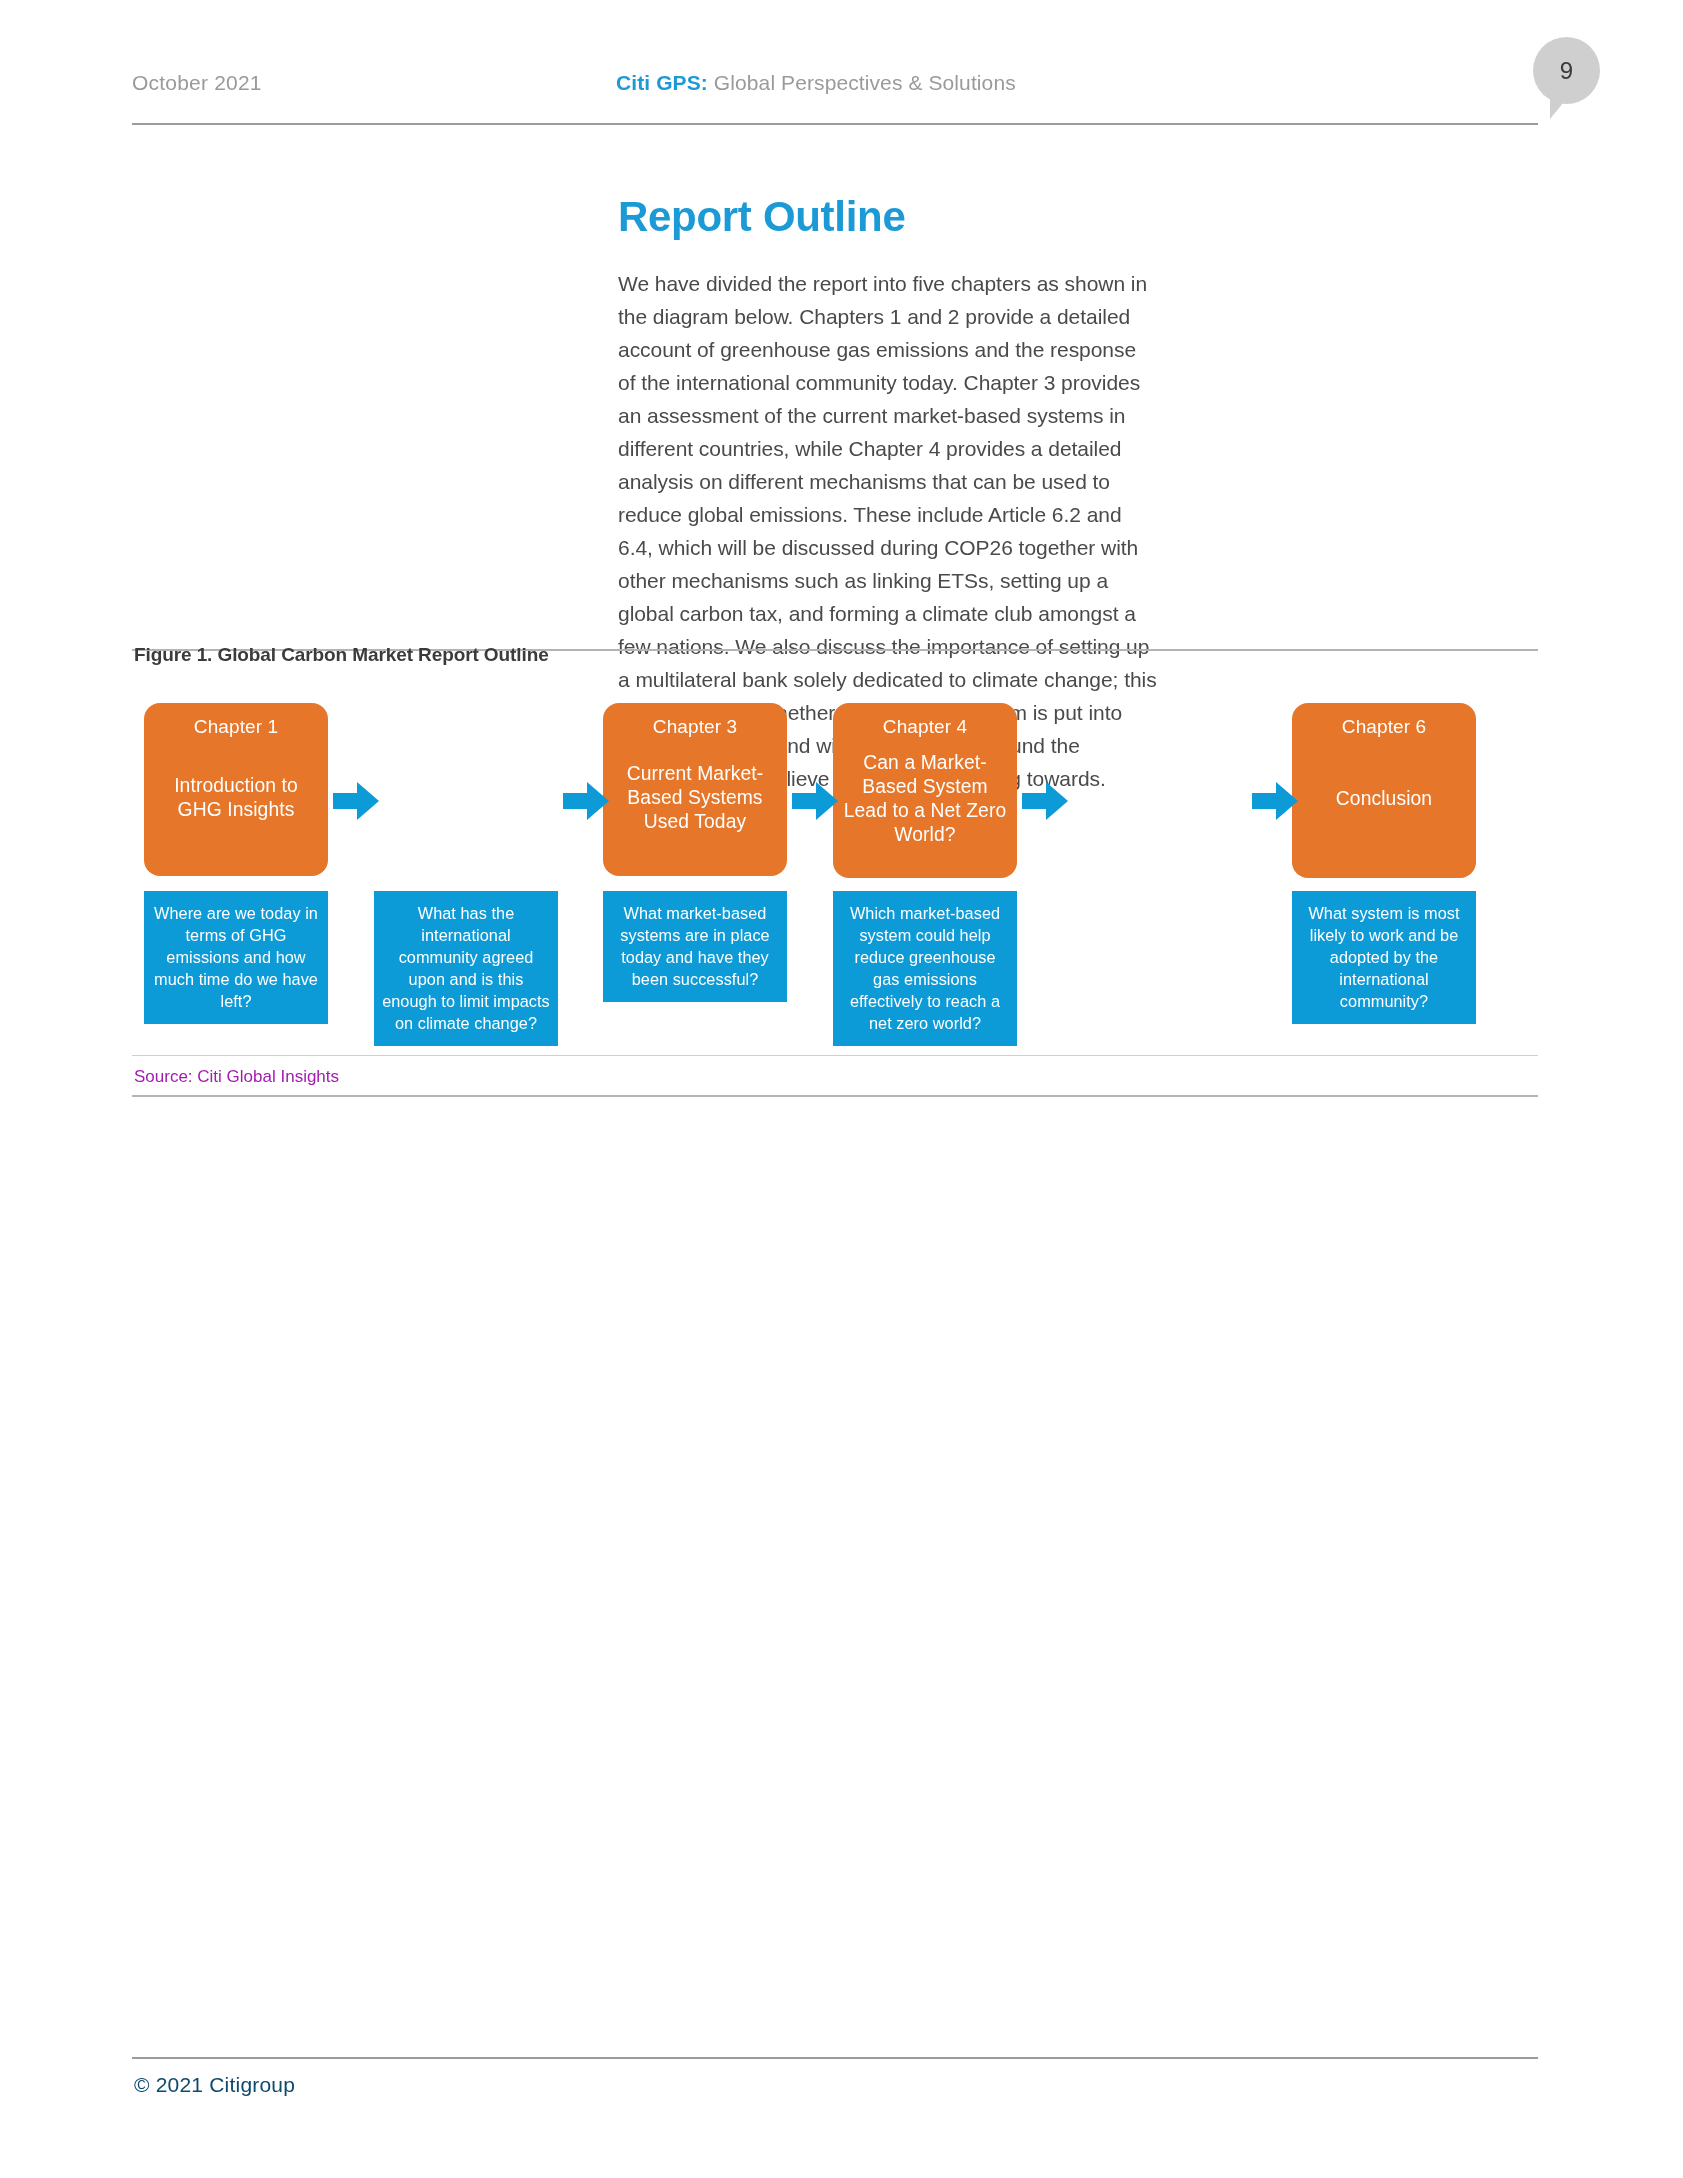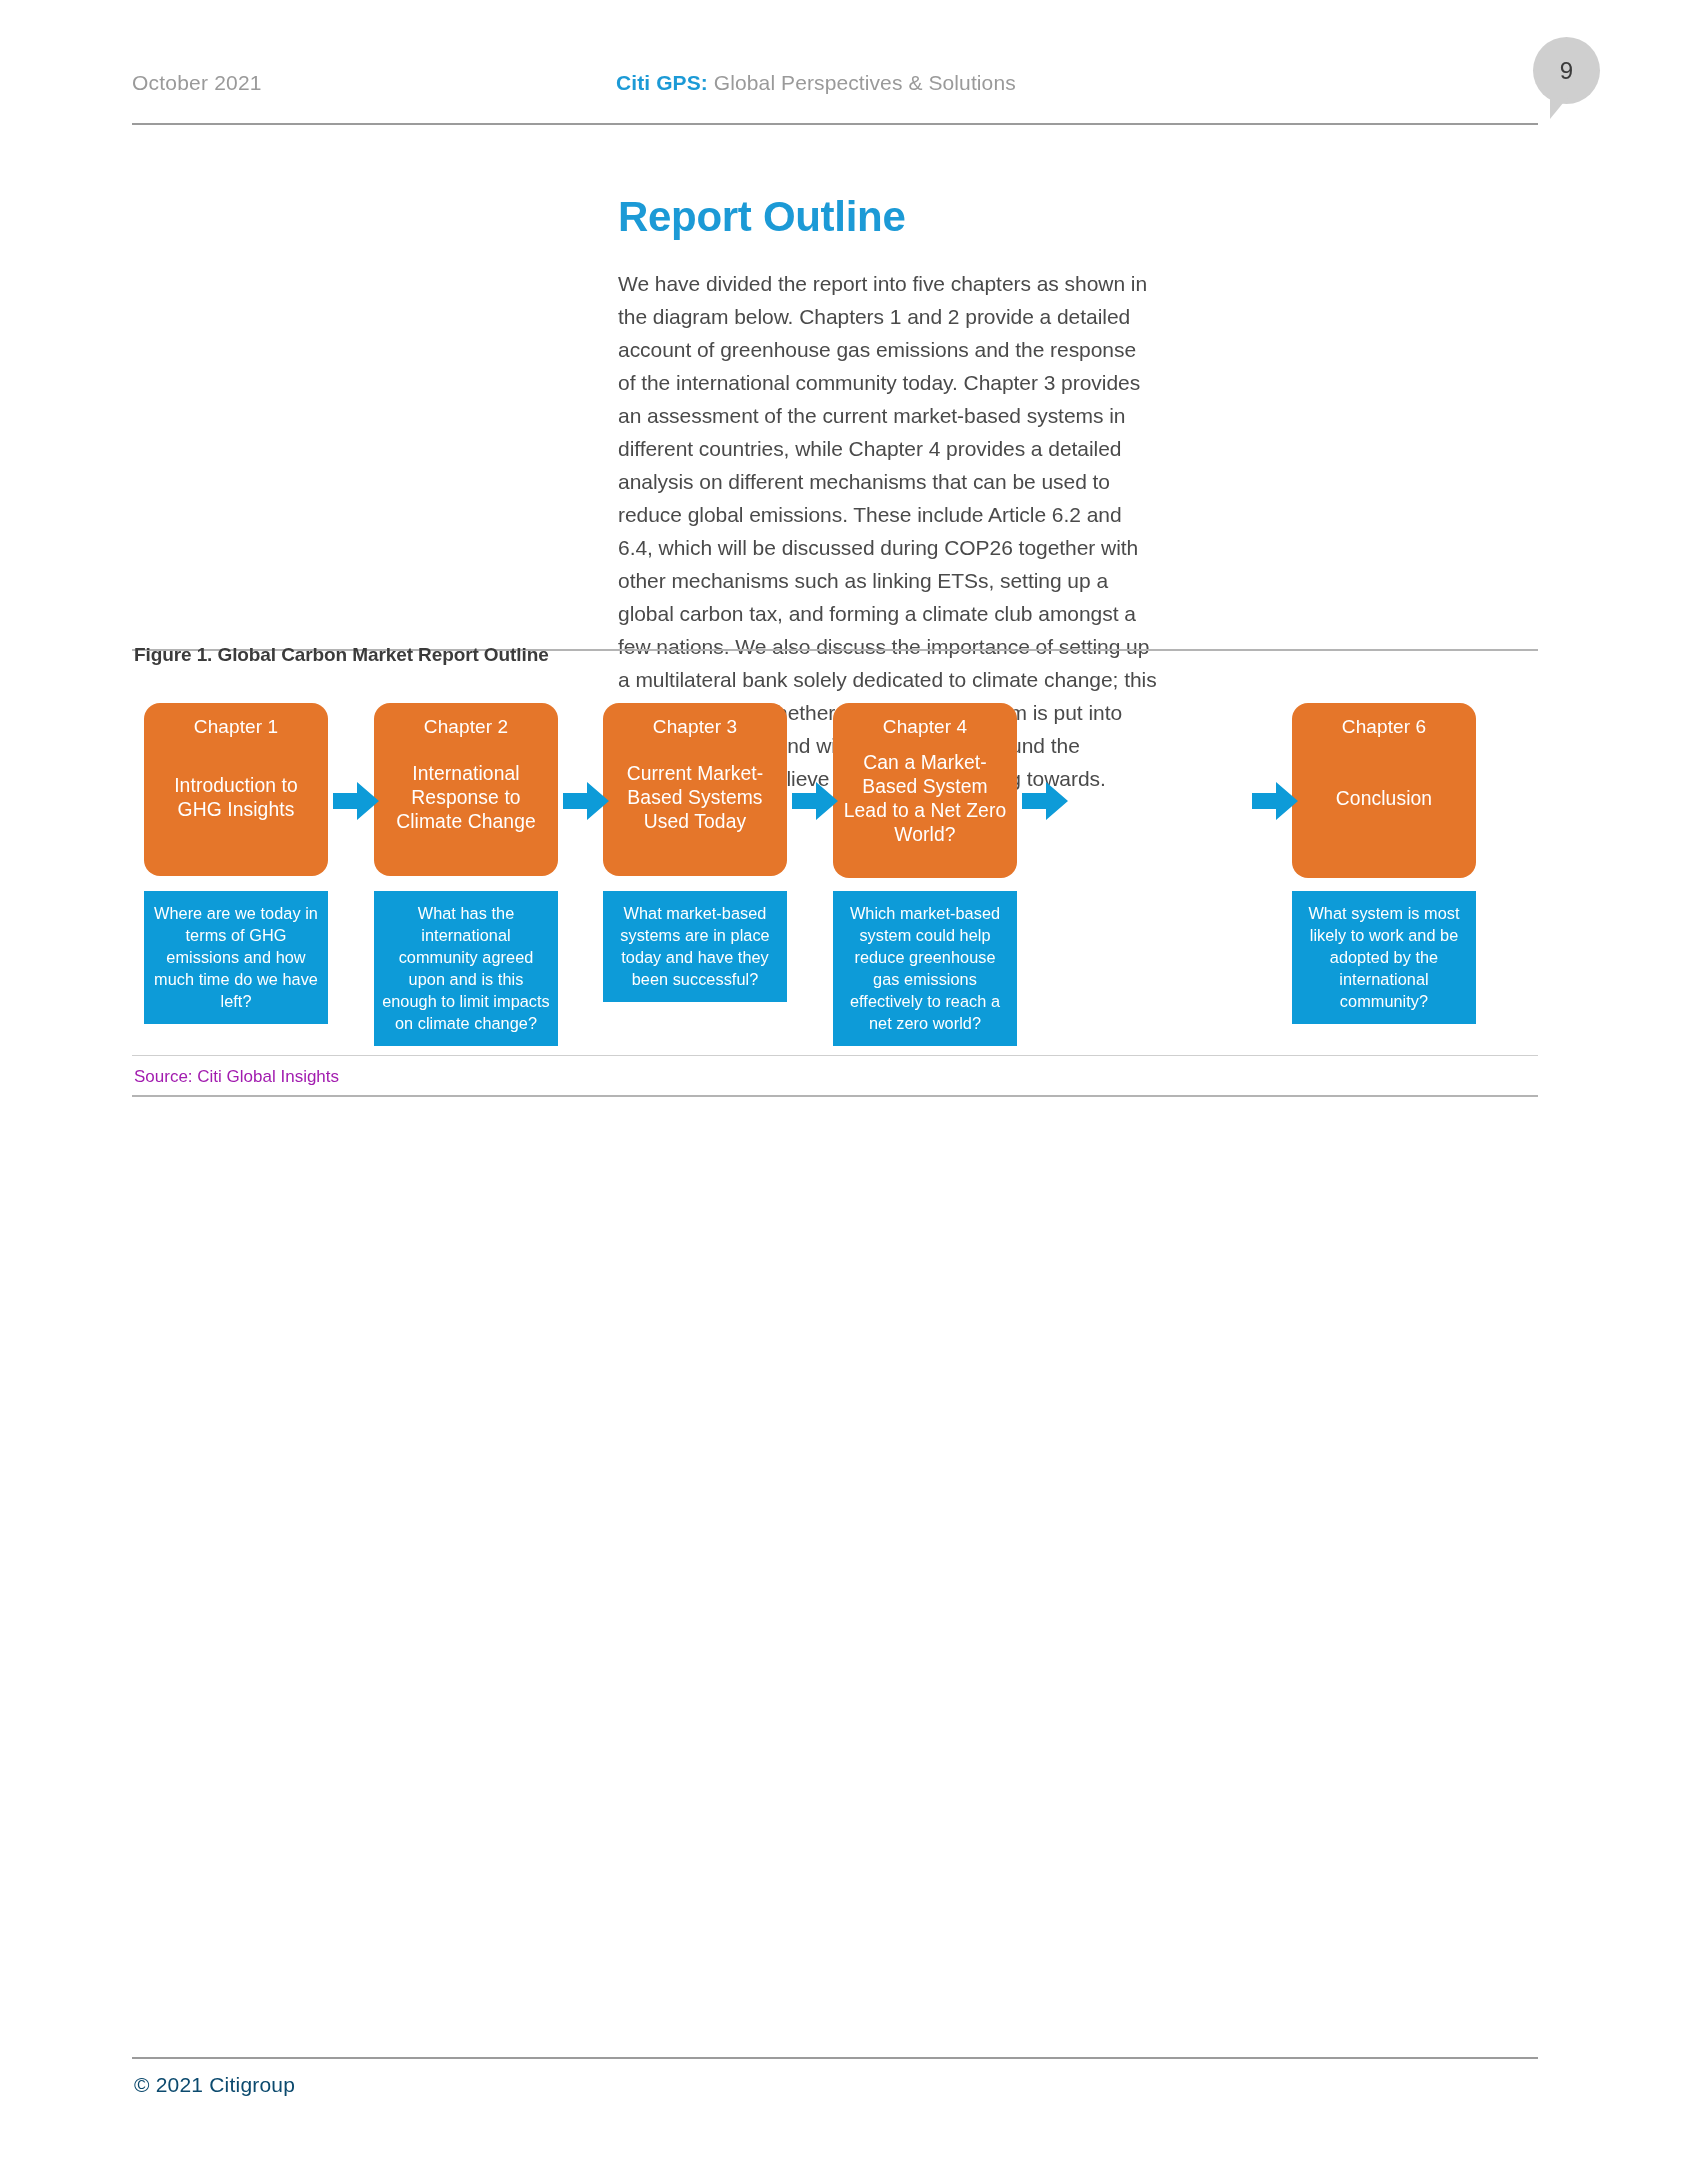--- a/index.html
+++ b/index.html
@@ -292,24 +292,20 @@
 
     <div class="column col-0">
       <div class="chapter-card">
         <div class="chapter-label">Chapter 1</div>
         <div class="chapter-body">Introduction to GHG Insights</div>
       </div>
       <div class="question-card">Where are we today in terms of GHG emissions and how much time do we have left?</div>
     </div>
 
     <div class="column col-1">
-      <div class="chapter-card">
-        <div class="chapter-label">Chapter 2</div>
-        <div class="chapter-body">International Response to Climate Change</div>
-      </div>
       <div class="question-card">What has the international community agreed upon and is this enough to limit impacts on climate change?</div>
     </div>
 
     <div class="column col-2">
       <div class="chapter-card">
         <div class="chapter-label">Chapter 3</div>
         <div class="chapter-body">Current Market-Based Systems Used Today</div>
       </div>
       <div class="question-card">What market-based systems are in place today and have they been successful?</div>
     </div>

